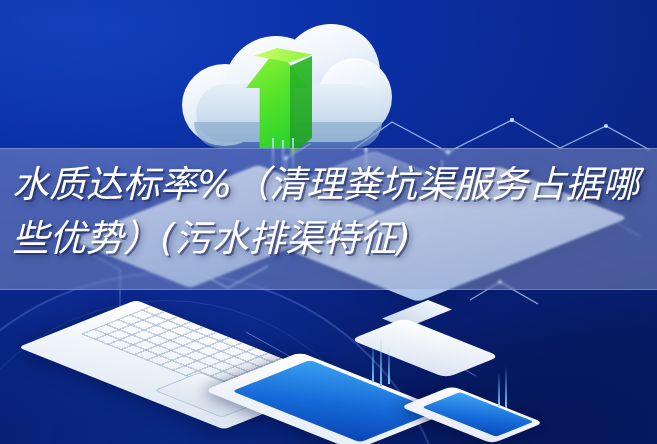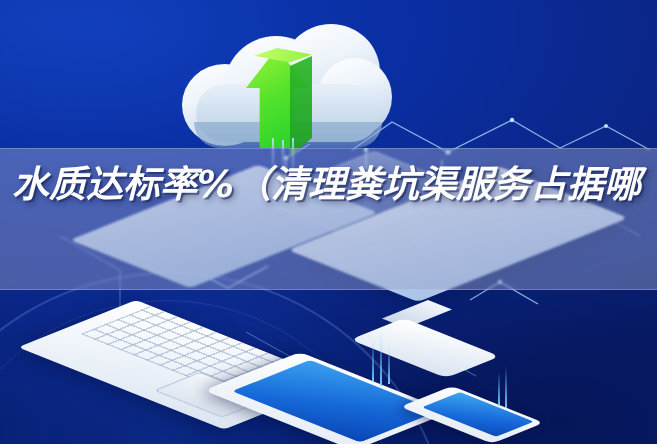--- a/index.html
+++ b/index.html
@@ -278,21 +278,21 @@
   }
   .title-band::before { top: 0; }
   .title-band::after  { bottom: 0; }
 
   .title-text {
     position: absolute;
     left: 12px;
     top: 158px;
     width: 640px;
     color: #ffffff;
-    font-weight: 700;
+    font-weight: 400;
     font-style: italic;
     font-size: 37px;
     line-height: 54px;
     letter-spacing: 0px;
     text-shadow:
       2px 2px 0 rgba(26,38,92,0.55),
       3px 3px 6px rgba(10,20,60,0.45);
     white-space: nowrap;
   }
   .title-line { display: block; }
@@ -377,15 +377,16 @@
     <div class="beam" style="left:380px; top:332px; height:54px; background:linear-gradient(180deg,rgba(120,215,255,0.0) 0%,rgba(120,215,255,0.95) 100%);"></div>
     <div class="beam" style="left:388px; top:344px; height:40px; background:linear-gradient(180deg,rgba(120,215,255,0.0) 0%,rgba(120,215,255,0.95) 100%);"></div>
     <div class="beam" style="left:498px; top:372px; height:34px; background:linear-gradient(180deg,rgba(120,215,255,0.0) 0%,rgba(120,215,255,0.95) 100%);"></div>
     <div class="beam" style="left:505px; top:366px; height:42px; background:linear-gradient(180deg,rgba(120,215,255,0.0) 0%,rgba(120,215,255,0.95) 100%);"></div>
   </div>
 
   <div class="title-band"></div>
 
   <div class="title-text">
     <span class="title-line">水质达标率%（清理粪坑渠服务占据哪</span>
+    <span class="title-line">些优势）(污水排渠特征)</span>
   </div>
 
 </div>
 
 </body></html>

